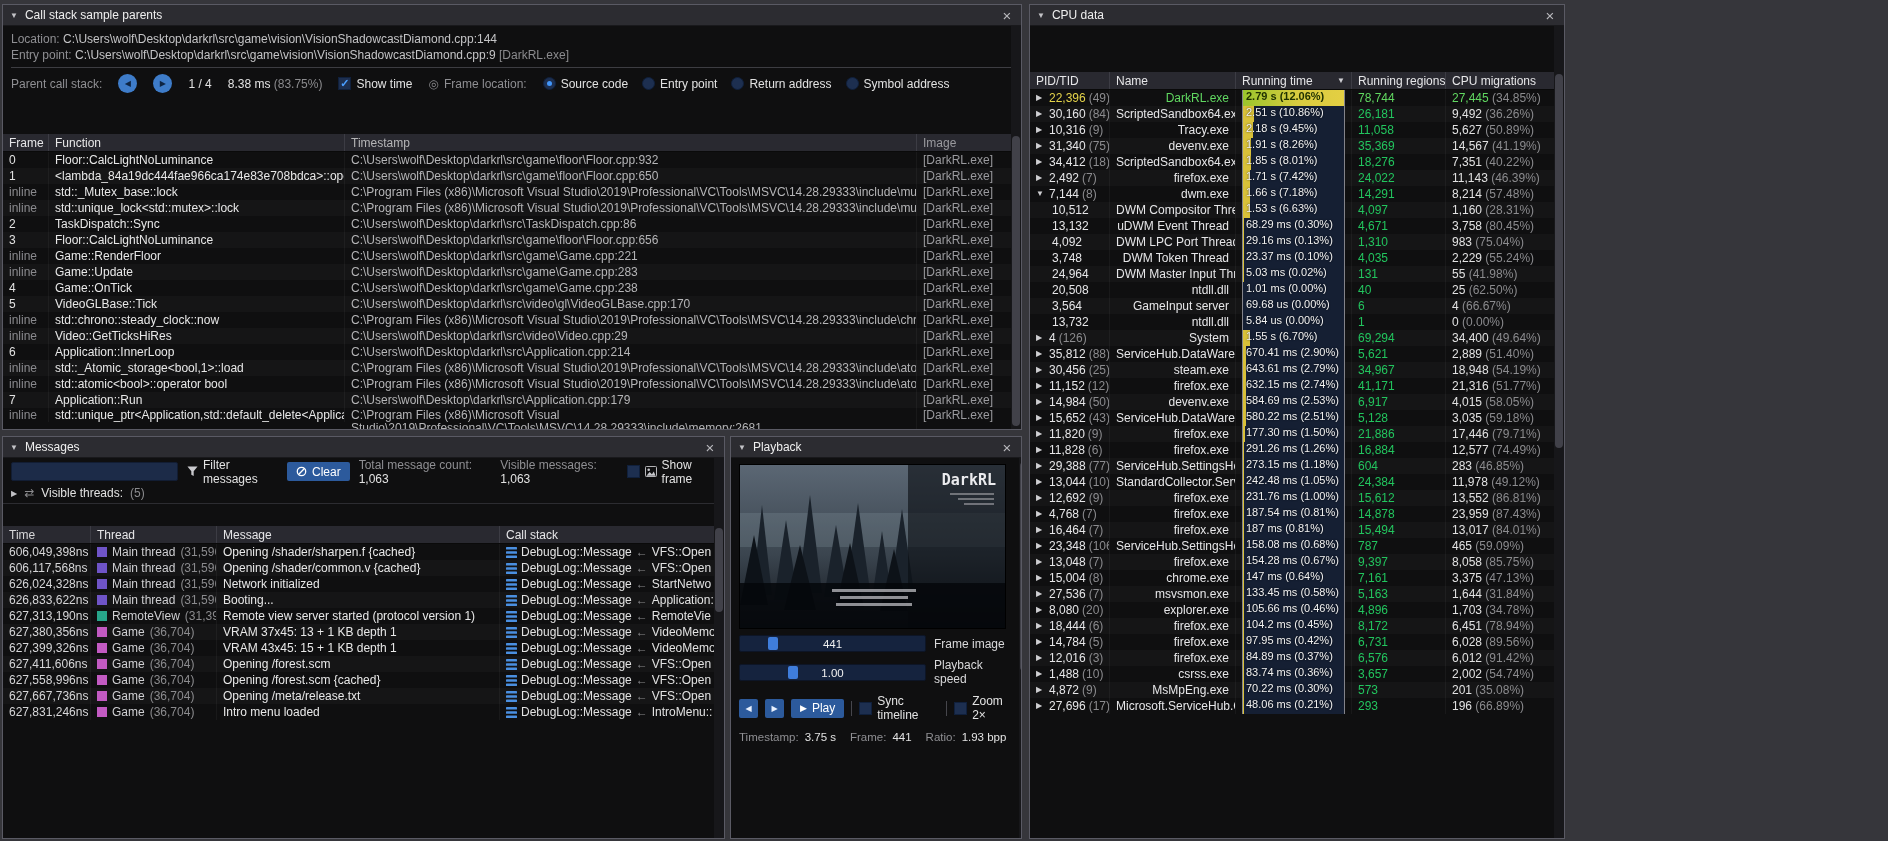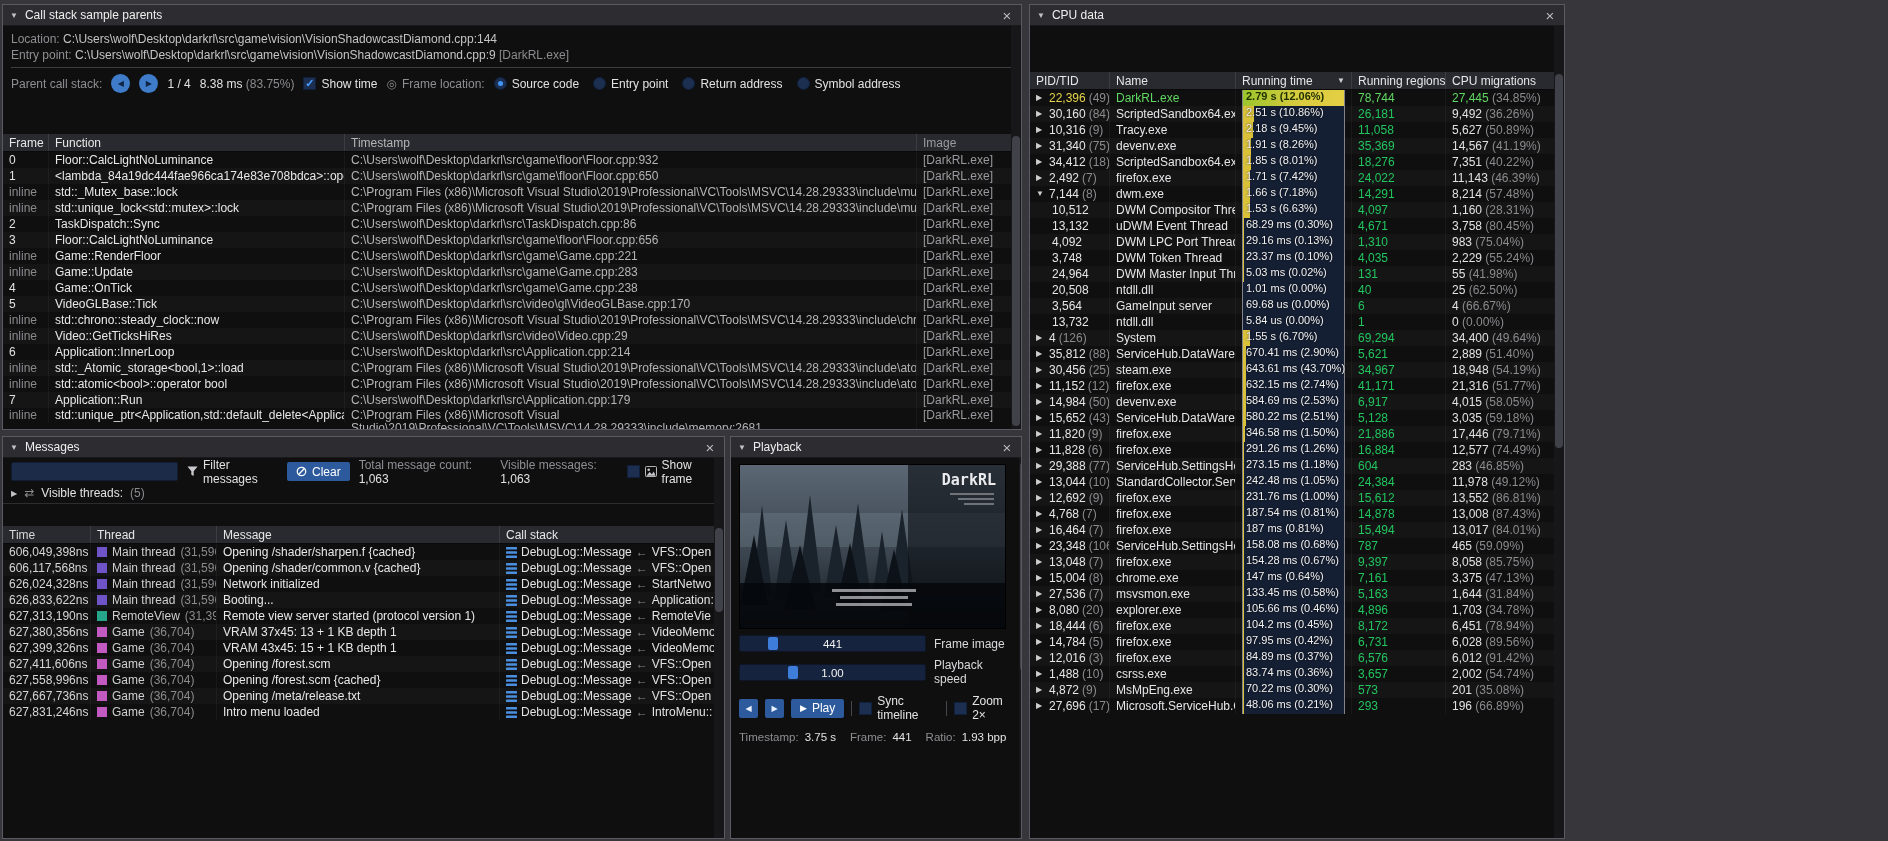--- a/index.html
+++ b/index.html
@@ -49,21 +49,21 @@
     display:inline-flex; align-items:center; justify-content:center; font-size:8px; flex:0 0 19px; }
   .textinput { width:168px; height:19px; background:#1c2b48; border:1px solid #121d33; border-radius:2px;
     color:#e6e6e6; padding:0 5px; font-family:"Liberation Sans", sans-serif; font-size:12px; }
 
   
   .cs-head { padding:5px 8px 0 8px; }
   .sym-line { font-size:18px; line-height:23px; margin-bottom:2px; }
   .sym-line .label { font-size:18px; }
   .sym-name { color:#fafafa; }
   .meta-line { line-height:16px; }
-  .controls { display:flex; align-items:center; gap:9px; padding:3px 8px 5px 8px; }
+  .controls { display:flex; align-items:center; gap:16px; padding:3px 8px 5px 8px; }
   .cs-table { position:absolute; top:108px; left:0; right:10px; bottom:0; display:flex; flex-direction:column; overflow:hidden; }
   .c-frame { width:46px; flex:0 0 46px; }
   .c-func { width:296px; flex:0 0 296px; color:#e8e8e8; }
   .c-loc  { width:572px; flex:0 0 572px; color:#b5b5b7; }
   .c-img  { flex:1; color:#9a9a9e; border-right:none; }
   .frame-inline { color:#8a8a8e; }
 
   
   .msg-toolbar { display:flex; align-items:center; gap:9px; padding:4px 8px; height:27px; }
   .threads-row { display:flex; align-items:center; gap:7px; padding:1px 8px 3px 8px; height:19px; border-bottom:1px solid #2c2c31; }
@@ -85,21 +85,21 @@
   .slider-label { color:#d9d9db; }
   .pb-buttons { display:flex; align-items:center; gap:7px; margin-top:8px; }
   .vdiv { width:1px; height:15px; background:#46464c; }
   .pb-stats { display:flex; align-items:center; gap:6px; margin-top:9px; font-size:11.5px; }
 
   
   .cpu-info { display:flex; align-items:center; gap:6px; padding:4px 8px; height:24px; }
   .cpu-table { position:absolute; top:46px; left:0; right:10px; bottom:0; display:flex; flex-direction:column; overflow:hidden; }
   .p-pid { width:80px; flex:0 0 80px; display:flex; align-items:center; gap:3px; }
   .p-pid.child { padding-left:22px; }
-  .p-name { width:126px; flex:0 0 126px; color:#e6e6e8; }
+  .p-name { width:126px; flex:0 0 126px; color:#e6e6e8;text-align:right; }
   .p-time { width:116px; flex:0 0 116px; display:flex; align-items:center; }
   .p-regions { width:94px; flex:0 0 94px; color:#22c55e; }
   .p-mig { flex:1; border-right:none; }
   .tree-arrow { font-size:8px; color:#cfcfd2; width:10px; flex:0 0 10px; }
   .pid-num { color:#e6e6e8; }
   .bar { position:relative; width:104px; height:20px; border:1px solid #83838a; background:#151f33; margin-top:1px; }
   .bar-fill { position:absolute; left:0; top:0; bottom:0; background:#d9c139; }
   .bar-text { position:absolute; inset:0; padding-left:3px; font-size:11px; line-height:12px; color:#f2f2f2;
     white-space:nowrap; text-shadow:0 0 2px rgba(0,0,0,0.8); }
   .cpu-row.hl .pid-num { color:#e5d44a; }
@@ -957,21 +957,21 @@
           <div class="tr cpu-row">
             <div class="td p-pid">
               <span class="tree-arrow">▶</span>
               <span class="pid-num">30,456</span>
               <span class="dim">(25)</span>
             </div>
             <div class="td p-name">steam.exe</div>
             <div class="td p-time">
               <div class="bar">
                 <div class="bar-fill" style="width: 2.8%;"></div>
-                <div class="bar-text">643.61 ms (43.70%)</div>
+                <div class="bar-text">643.61 ms (2.79%)</div>
               </div>
             </div>
             <div class="td p-regions">34,967</div>
             <div class="td p-mig"><span class="mig-val">18,948</span><span class="dim"> (54.19%)</span></div>
           </div>
           <div class="tr cpu-row">
             <div class="td p-pid">
               <span class="tree-arrow">▶</span>
               <span class="pid-num">11,152</span>
               <span class="dim">(12)</span>
@@ -1021,21 +1021,21 @@
           <div class="tr cpu-row">
             <div class="td p-pid">
               <span class="tree-arrow">▶</span>
               <span class="pid-num">11,820</span>
               <span class="dim">(9)</span>
             </div>
             <div class="td p-name">firefox.exe</div>
             <div class="td p-time">
               <div class="bar">
                 <div class="bar-fill" style="width: 1.5%;"></div>
-                <div class="bar-text">346.58 ms (1.50%)</div>
+                <div class="bar-text">177.30 ms (1.50%)</div>
               </div>
             </div>
             <div class="td p-regions">21,886</div>
             <div class="td p-mig"><span class="mig-val">17,446</span><span class="dim"> (79.71%)</span></div>
           </div>
           <div class="tr cpu-row">
             <div class="td p-pid">
               <span class="tree-arrow">▶</span>
               <span class="pid-num">11,828</span>
               <span class="dim">(6)</span>
@@ -1105,21 +1105,21 @@
               <span class="dim">(7)</span>
             </div>
             <div class="td p-name">firefox.exe</div>
             <div class="td p-time">
               <div class="bar">
                 <div class="bar-fill" style="width: 0.8%;"></div>
                 <div class="bar-text">187.54 ms (0.81%)</div>
               </div>
             </div>
             <div class="td p-regions">14,878</div>
-            <div class="td p-mig"><span class="mig-val">13,008</span><span class="dim"> (87.43%)</span></div>
+            <div class="td p-mig"><span class="mig-val">23,959</span><span class="dim"> (87.43%)</span></div>
           </div>
           <div class="tr cpu-row">
             <div class="td p-pid">
               <span class="tree-arrow">▶</span>
               <span class="pid-num">16,464</span>
               <span class="dim">(7)</span>
             </div>
             <div class="td p-name">firefox.exe</div>
             <div class="td p-time">
               <div class="bar">

